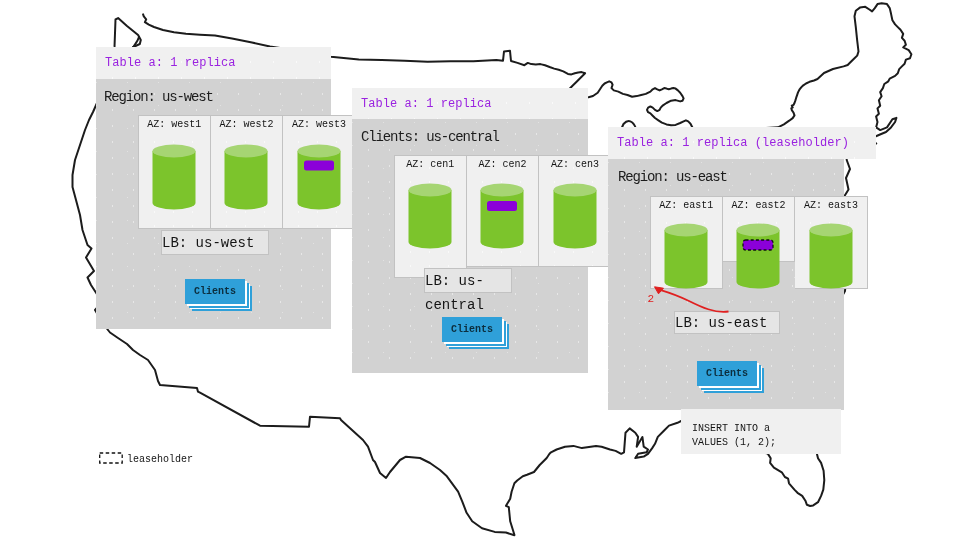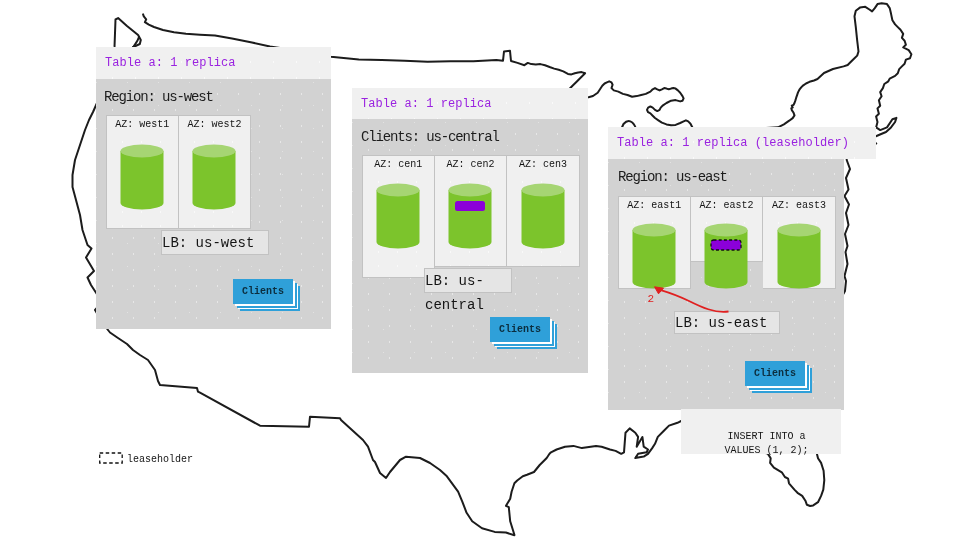--- a/index.html
+++ b/index.html
@@ -5,35 +5,35 @@
   html,body{margin:0;padding:0;}
   body{width:960px;height:540px;position:relative;overflow:hidden;background:#ffffff;
        font-family:"Liberation Mono", monospace;}
   #map{position:absolute;left:0;top:0;z-index:0;}
   .grp{position:absolute;z-index:2;}
   .hdr{position:absolute;background:#f0f0f0;background-image:radial-gradient(circle,#fafafa 0.7px,rgba(255,255,255,0) 1px);background-size:23px 16px;background-position:5px 7px;}
   .hdr span{position:absolute;left:9px;top:50%;transform:translateY(-50%);
             font-size:12px;letter-spacing:0.05px;color:#9a22e0;white-space:nowrap;}
   .body{position:absolute;background:#d2d2d2;background-image:radial-gradient(circle,#e7e7e7 0.7px,rgba(255,255,255,0) 1px),radial-gradient(circle,#e2e2e2 0.6px,rgba(255,255,255,0) 0.9px);background-size:21px 16px,31px 23px;background-position:6px 7px,16px 15px;}
   .region{position:absolute;font-size:14px;letter-spacing:-1.15px;color:#1c1c1c;white-space:nowrap;}
-  .azrow{position:absolute;display:flex;}
+  .azrow{position:absolute;display:flex;margin-left:32px;}
   .az{background:#f0f0f0;background-image:radial-gradient(circle,#f9f9f9 0.7px,rgba(255,255,255,0) 1px);background-size:19px 14px;background-position:6px 5px;border:1px solid #c2c2c2;box-sizing:border-box;
       position:relative;}
   .az + .az{border-left:none;}
   .azlab{position:absolute;top:3px;left:0;width:100%;text-align:center;
          font-size:10px;color:#141414;}
   .cyl{position:absolute;left:50%;transform:translateX(-50%);}
   .lb{position:absolute;background:#e5e5e5;border:1px solid #c2c2c2;box-sizing:border-box;
       font-size:14px;color:#141414;text-align:left;z-index:3;}
   .clients{position:absolute;width:60px;height:25px;background:#2fa0d9;
            font-size:10px;font-weight:bold;color:#0c2e3e;text-align:center;line-height:25px;
-           box-shadow:2px 2px 0 0 #ffffff,4px 4px 0 0 #2fa0d9,5px 5px 0 0 #ffffff,7px 7px 0 0 #2fa0d9;margin-left:48px;}
+           box-shadow:2px 2px 0 0 #ffffff,4px 4px 0 0 #2fa0d9,5px 5px 0 0 #ffffff,7px 7px 0 0 #2fa0d9;}
   .ins{position:absolute;left:681px;top:409px;width:160px;height:45px;background:#f0f0f0;
        font-size:10px;color:#141414;line-height:14px;z-index:2;}
-  .ins div{margin-left:11px;margin-top:12px;text-align:center;}
+  .ins div{margin-left:11px;margin-top:4px;}
   #legend{position:absolute;left:99px;top:452px;z-index:2;font-size:10px;color:#141414;}
   #arrowsvg{position:absolute;left:0;top:0;z-index:5;}
 </style>
 </head>
 <body>
 <svg id="map" width="960" height="540" viewBox="0 0 960 540" fill="none" stroke="#1c1c1c" stroke-width="2" stroke-linejoin="round" stroke-linecap="round">
 <path d="M143.1,14.4 L143.8,16.3 146.2,19.4 144.9,22.1 148.8,24.6 154,27 163,30 174,32.2 186,33.8 200,34.8 215,35.6 232,38.5 252,42.5 270,46.5 300,51 331,56.7 358.8,59.4 381.7,60.1 404.6,60.8 427.6,61.7 450.5,61.3 473.4,61.3 496.3,60.1 503,60.7 504,51.5 510,50.8 511,61 517.5,62.9 524.4,65.2 527.8,62.9 531.3,64.1 535.8,64.5 540.4,64.1 545,65.2 549.6,67 554.2,68.6 558.7,69.8 563.3,71.4 567.9,73.9 571.4,74.4 574.8,73.2 578.2,72.5 581.6,72.1 585.1,73.2 581.6,76.7 577.1,81.3 572.5,85.8 569.1,89.3 566,93 562,97 575,97.5 588.5,97.3 593,96 597.7,92.7 600,89.3 602.3,85.8 604.6,83.5 606.9,82.4 609.2,81.3 611.5,82.4 612.6,84.7 611.5,88.1 613.8,90.4 618.3,91.6 622.9,93.9 627.5,95 632.1,96.8 636.7,96.1 641.2,95 645.8,93.9 650.4,91.6 652.7,89.3 655,88.1 657.3,89.3 659.6,90.4 661.9,89.3 664.2,88.1 666.5,88.6 668.8,89.3 671.1,88.6 673.3,88.1 675.6,88.6 677.9,90.4 680.2,92.7 682.5,96.1 683.6,98.4 682.5,100.7 680.2,101.4 675.6,100.1 671.1,100.7 666.5,103 663,105.3 660.7,107.6 659.6,109.9 657.3,111.1 655,109.9 652.7,107.6 650.4,106.4 648.1,107.6 647,109.9 648.1,112.2 650.4,113.4 652.7,115.7 655,118 658.4,120.3 661.9,122.6 666.5,124.4 671.1,125.3 675.6,124.9 680.2,123 683.6,121.4 685.9,120.3 688.2,121.4 690.5,123.7 692.8,128.2 740,129.5 778,127.3 783.9,124.3 789.2,120.7 792.7,118.1 794.5,115.4 793.6,112.8 791.8,110.1 791.3,108.3 792.7,107.4 791.8,105.7 793.6,104.8 794.5,103 795.4,100.4 796.2,97.7 797.1,95.1 798,92.4 799.4,89.7 801.2,87.4 803.3,85.3 806,83.5 809.5,81.8 814,80.5 817.5,79 824,73 833,69 843.6,66.4 847.7,65 850.4,62.3 854.5,58.3 857.2,55.6 858.5,51.5 857.2,40.7 855.8,27.1 854.5,16.3 855.8,10.8 859.9,7.6 865.3,6.8 869.4,9.5 872.1,11.4 874.8,8.1 877.5,4.1 881.6,3.3 887,4.1 889.7,8.1 891,13.6 892.4,20.3 895.1,24.4 897.8,27.1 900.5,29.8 903.2,33.9 901.9,37.9 904.6,40.7 905.9,44.7 903.2,47.4 908.7,50.1 911.4,54.2 910,58.3 905.9,59.6 904.6,63.7 901.9,66.4 899.2,69.1 897.8,73.2 895.1,75.9 889.7,78.6 888.3,81.3 884.3,84 882.9,88.1 880.2,92.1 881.6,96.2 878.9,100.3 880.2,105.7 877.5,108.4 878.9,113.8 876.1,116.5 877.5,122 876.1,127.4 880.2,130.1 887,127.4 892.4,119.2 896.4,117.9 895.1,122 891,127.4 886,132 880,134.5 873,137.5 866,141 858,146 850,150.5 846.7,155 846.7,160 850,169 846,178 848.5,189.5 844.5,196 849,204.5 846,213 848.5,225 845,234 847.5,246 845.5,252 847.5,264 844.5,276 846,281 845,291 840,300 838,330 836,360 838,390 839,412 836,430 826,443 816,450 818,458.2 821.1,462.9 823.6,470.7 824.3,480.2 823.3,489.6 821.1,495.9 818,502.2 813.2,505.4 810.1,506 806.9,504.8 805.4,500.7 802.2,495.9 797.5,492.8 794.4,489.6 789,483.3 788.1,478.6 784.9,477 781.8,472.3 773.9,467.6 770.1,462.9 770.7,458.2 767.6,453.4 750,450 710,447 690,435 683.1,420 677.5,422.8 669,425.6 663.4,431.3 657.8,436.9 655,443.8 652.2,448.1 648,453.8 643.7,456.6 635.3,458 638.1,453.8 646.6,452.3 648,449.5 643.7,446.7 642.4,436.9 636.7,446.7 638.1,436.9 635.3,432.7 629.7,428.4 625.5,432.7 624,452.3 621.2,453.8 615.6,450.9 610,449.5 601.6,446.7 596,445.9 581.9,448.1 573.4,445.9 565,446.7 556.6,449.5 551,452.3 549.5,453.8 546.7,458 539.7,465 534,472 527,474.8 522.8,476.3 517.2,480.5 514.4,483.3 511.6,491.7 510.2,498.8 506,505.8 508.8,507.2 510.2,521.3 514.4,534.8 514.4,535.3 505.9,532.5 494.7,531.9 482,528.3 472.2,521.3 466.6,512.8 462.3,501.6 458.1,491.7 446.9,476.3 440,470 430,463 420,458 406,456.7 400,460 390,472 386,478 380,473 375,462 373,460 368,446.7 363,440 341,420 340,418.3 310,416.7 309,426.7 260,425.7 200,392.7 198,391.7 197,388 160,385 158,381 155,370 148,360 140,355 133,350 127,344 118,338 110,332.5 104,325 95,310 101,303.5 97.5,295 91,285 87.5,277.5 94,271 86,257.5 91.5,248.5 87.5,245 82.5,230 80,215 76,200 72.5,187 72.5,175 75,160 81,142 85,130 89,120 93,112 97,103 102,92 107,78 111,62 114.5,46.9 115.5,19.5 118.1,18.1 127,26 138.1,35 140.8,40 139.8,44 135.5,46 133,46.9"></path>
 <path d="M133.5,46.9 C135.5,43.5 137.8,41 138.9,37.3"></path>
 <path d="M846,158 L852,150.5 860,146 871,141.5 876.3,143.5 870,147.5 858,152.5 849,156.5 Z"></path>
 <path d="M636,128.5 C633,120.5 628,119 623.5,124 L621.5,128.5"></path>
@@ -51,20 +51,28 @@
       <svg class="cyl" style="top:27px;" width="45" height="68" viewBox="0 0 45 68">
         <path d="M1,8 L1,60 A21.5,6.5 0 0 0 44,60 L44,8 Z" fill="#7cc42c"></path>
         <ellipse cx="22.5" cy="8" rx="21.5" ry="6.5" fill="#a6d573"></ellipse>
       </svg>
     </div>
     <div class="az" style="width:72.6px;height:114px;">
       <div class="azlab">AZ: west2</div>
       <svg class="cyl" style="top:27px;" width="45" height="68" viewBox="0 0 45 68">
         <path d="M1,8 L1,60 A21.5,6.5 0 0 0 44,60 L44,8 Z" fill="#7cc42c"></path>
         <ellipse cx="22.5" cy="8" rx="21.5" ry="6.5" fill="#a6d573"></ellipse>
+      </svg>
+    </div>
+    <div class="az" style="width:72.6px;height:114px;">
+      <div class="azlab">AZ: west3</div>
+      <svg class="cyl" style="top:27px;" width="45" height="68" viewBox="0 0 45 68">
+        <path d="M1,8 L1,60 A21.5,6.5 0 0 0 44,60 L44,8 Z" fill="#7cc42c"></path>
+        <ellipse cx="22.5" cy="8" rx="21.5" ry="6.5" fill="#a6d573"></ellipse>
+        <rect x="7.5" y="17.5" width="30" height="10" rx="2.5" fill="#8b00d9"></rect>
       </svg>
     </div>
   </div>
   <div class="lb" style="left:161px;top:230px;width:108px;height:25px;line-height:24px;">LB: us-west</div>
   <div class="clients" style="left:185px;top:279px;">Clients</div>
 </div>
 
 <div class="grp">
   <div class="hdr" style="left:352px;top:88px;width:236px;height:31px;">
       <span>Table a: 1 replica</span>

